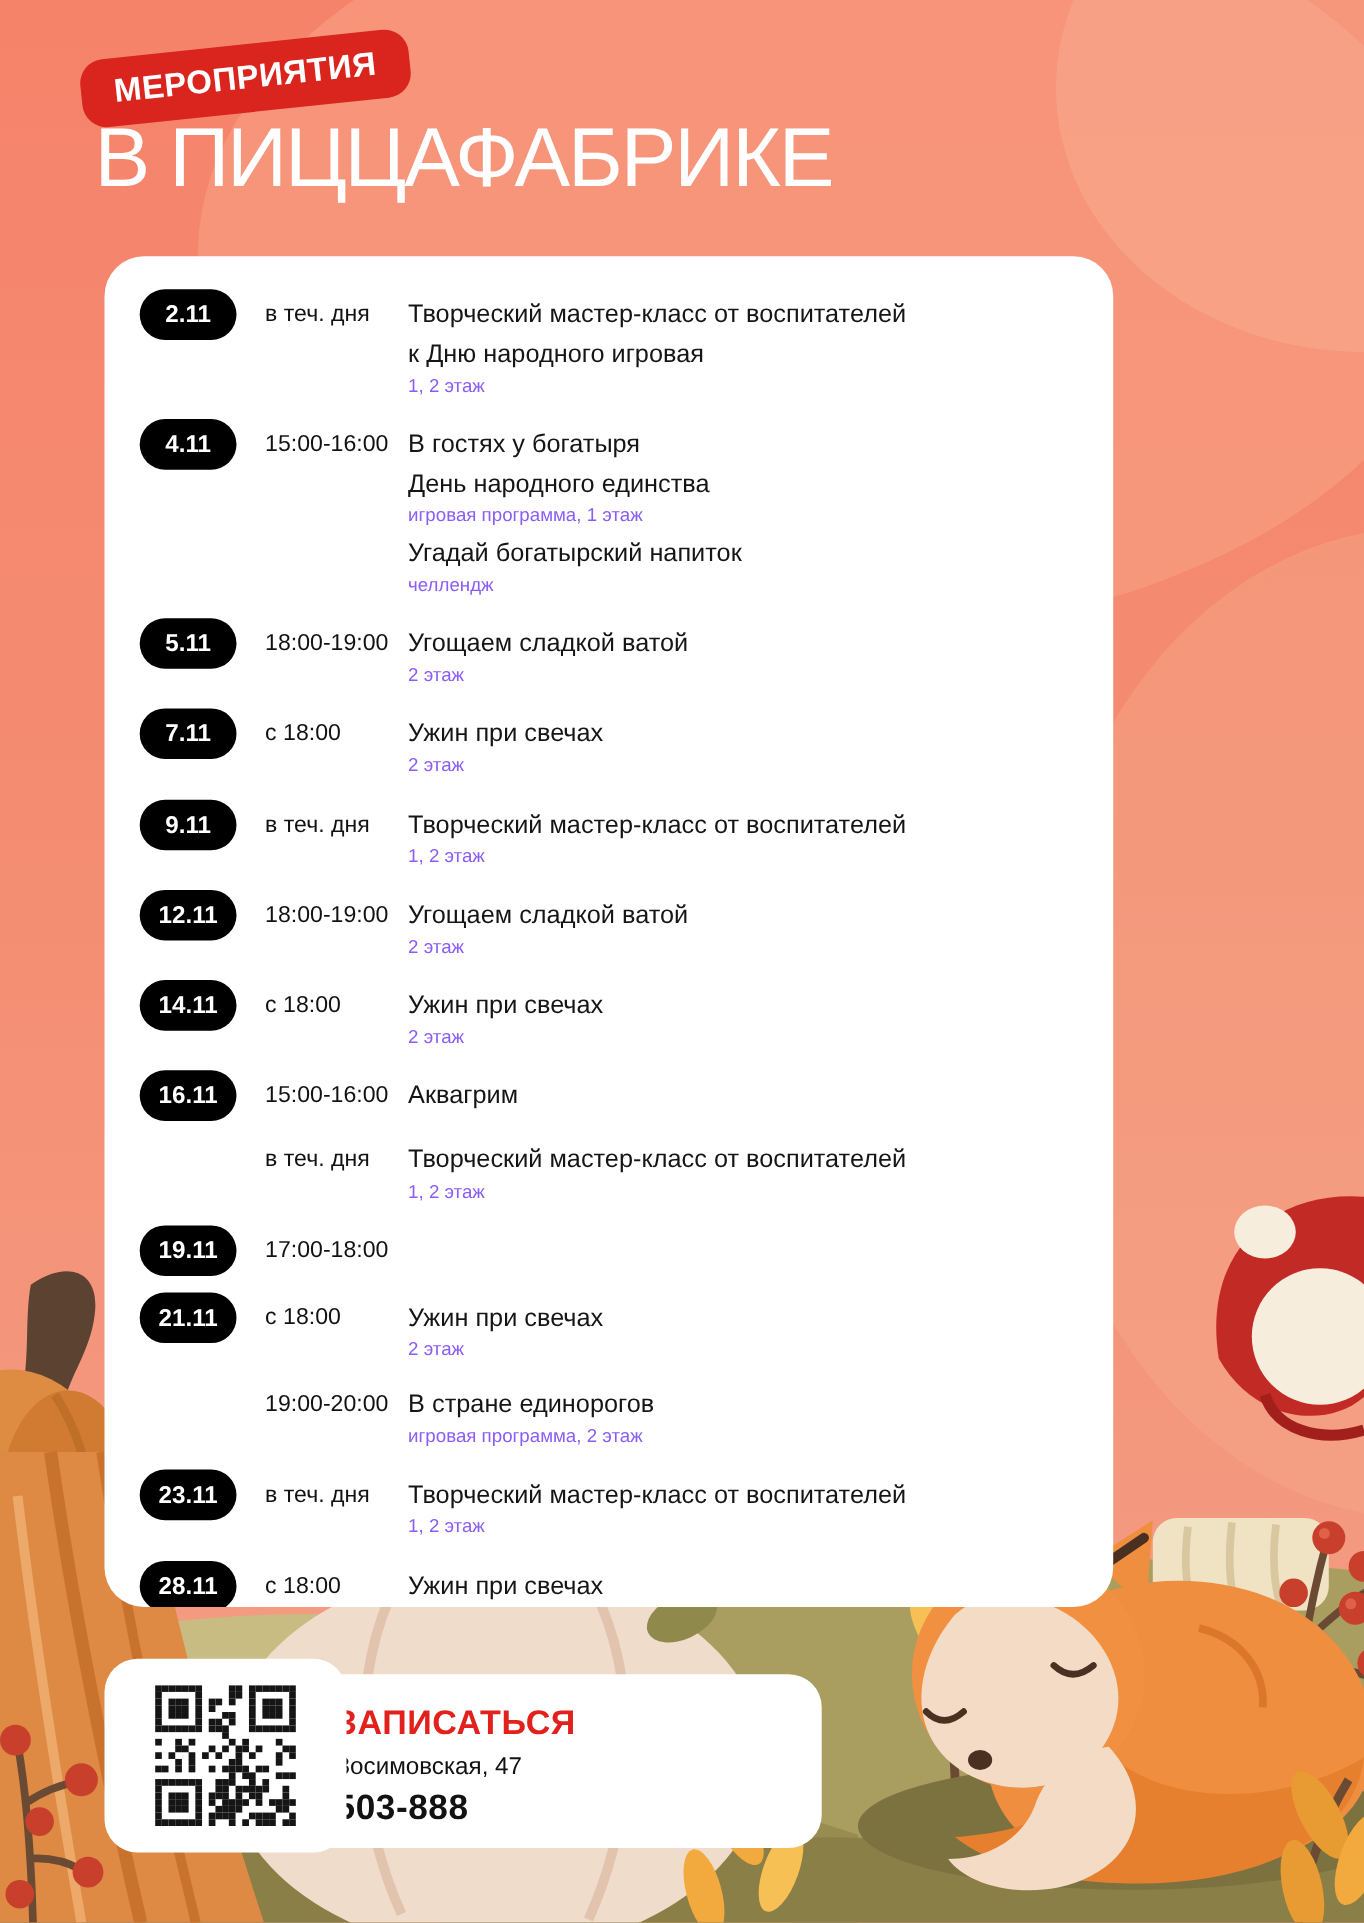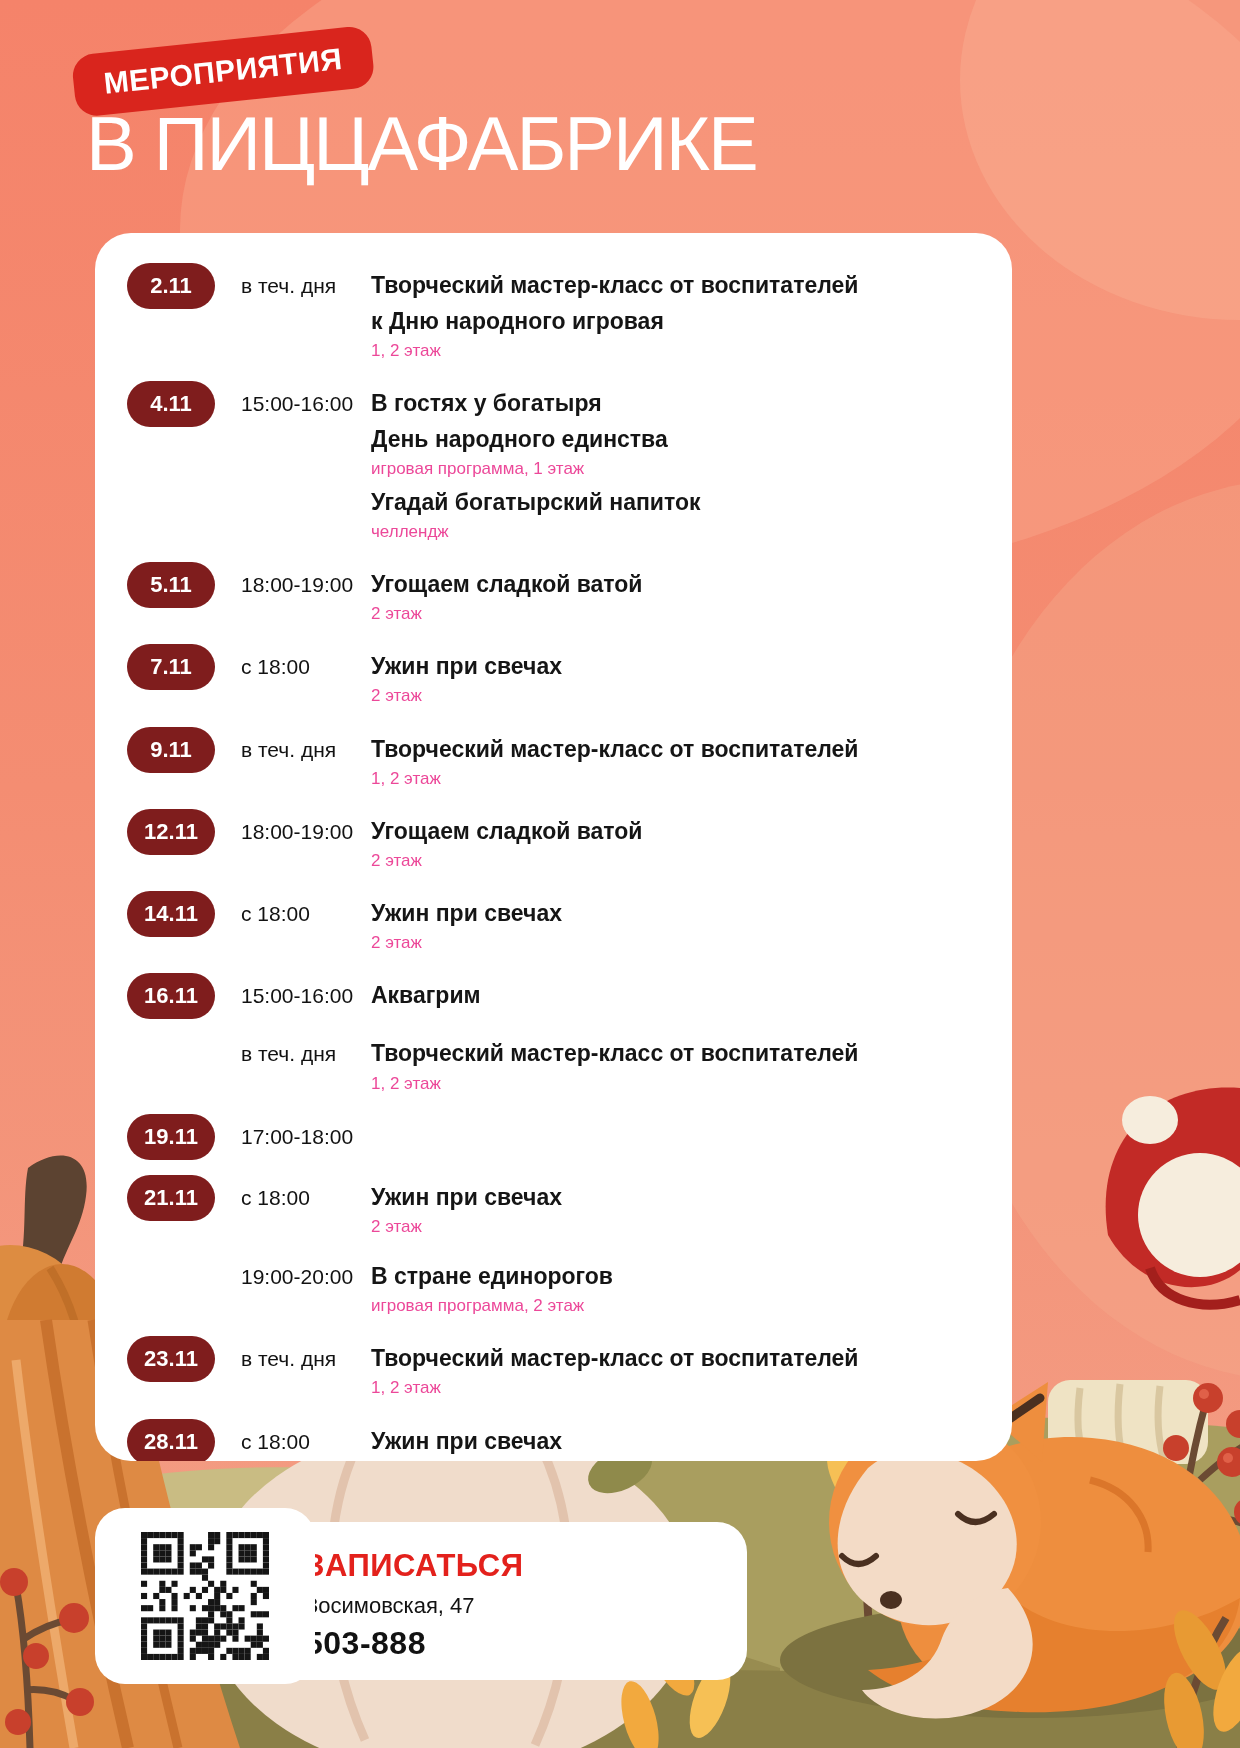--- a/index.html
+++ b/index.html
@@ -24,27 +24,27 @@
     font-size:76px;letter-spacing:-2px;white-space:nowrap;
   }
   .card{
     position:absolute;left:95px;top:233px;width:917px;height:1228px;z-index:2;
     background:#fff;border-radius:36px;box-sizing:border-box;padding:30px 38px 24px 32px;overflow:hidden;
   }
   .row{display:grid;grid-template-columns:114px 130px 1fr;align-items:start;}
   .row.entry-next{margin-top:12px;}
   .row.event-end{margin-bottom:15px;}
   .date-pill{
-    width:88px;height:46px;background:#7f1d1d;border-radius:23px;color:#fff;
+    width:88px;height:46px;background:#000000;border-radius:23px;color:#fff;
     font-weight:700;font-size:22px;display:flex;align-items:center;justify-content:center;
   }
   .time-cell{font-size:21px;color:#121212;padding-top:11px;white-space:nowrap;}
   .content-cell{min-width:0;}
-  .line-title{font-size:23px;font-weight:700;color:#151515;margin:8px 0 5px;line-height:1.22;}
-  .line-sub{font-size:17px;color:#ec4899;margin:0 0 5px;line-height:1.25;}
+  .line-title{font-size:23px;font-weight:400;color:#151515;margin:8px 0 5px;line-height:1.22;}
+  .line-sub{font-size:17px;color:#8b5cf6;margin:0 0 5px;line-height:1.25;}
   .qr-card{
     position:absolute;left:95px;top:1508px;width:220px;height:176px;background:#fff;
     border-radius:30px;z-index:3;display:flex;align-items:center;justify-content:center;
   }
   .cta-card{
     position:absolute;left:235px;top:1522px;width:512px;height:158px;background:#fff;
     border-radius:30px;z-index:2;box-sizing:border-box;padding:26px 30px 0 70px;
   }
   .cta{color:#e3211c;font-weight:700;font-size:31px;letter-spacing:.5px;}
   .addr{color:#121212;font-size:22px;margin-top:9px;}

